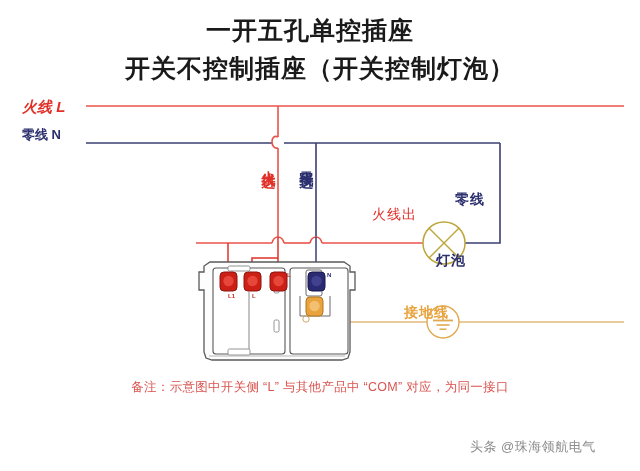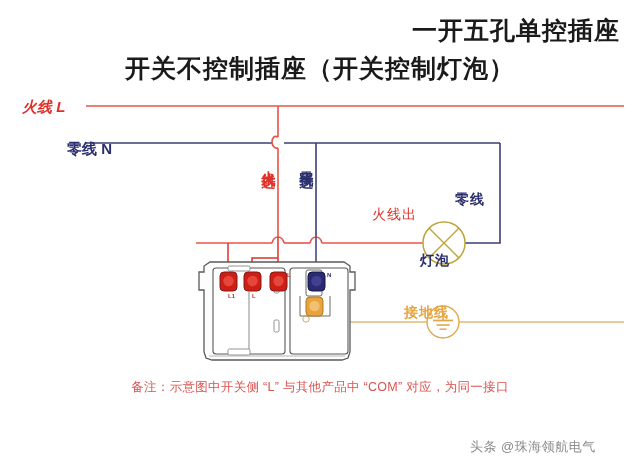--- a/index.html
+++ b/index.html
@@ -8,44 +8,44 @@
     font-family:"Liberation Sans","DejaVu Sans",sans-serif;
     background:#fff;
   }
   #stage{position:absolute;left:0;top:0;width:640px;height:471px;}
   #svgroot{position:absolute;left:0;top:0;width:640px;height:471px;}
 
   .txt{position:absolute;white-space:nowrap;line-height:1;}
 
   
   #title1{
-    left:0;top:18px;width:620px;text-align:right;
+    left:0;top:18px;width:620px;text-align:center;
     font-size:25px;font-weight:bold;color:#1a1a1a;letter-spacing:1px;
   }
   #title2{
     left:0;top:56px;width:640px;text-align:center;
     font-size:25px;font-weight:bold;color:#1a1a1a;letter-spacing:1px;
   }
 
   
   #lbl-live-l{left:22px;top:99px;font-size:15px;font-weight:bold;color:#e03028;font-style:italic;}
-  #lbl-neutral-n{left:22px;top:141px;font-size:15px;font-weight:bold;color:#2b2f6e;margin-left:45px;}
+  #lbl-neutral-n{left:22px;top:128px;font-size:13px;font-weight:bold;color:#2b2f6e;}
 
   
   .vert{
     writing-mode:vertical-rl;text-orientation:upright;
     font-size:14px;font-weight:bold;letter-spacing:2px;line-height:1;
   }
   #lbl-live-in{left:262px;top:160px;color:#e03028;}
   #lbl-neutral-in{left:300px;top:160px;color:#2b2f6e;}
 
   
   #lbl-live-out{left:372px;top:207px;font-size:14px;font-weight:normal;color:#e03028;letter-spacing:1px;}
   #lbl-neutral-right{left:455px;top:192px;font-size:14px;font-weight:bold;color:#2b2f6e;letter-spacing:1px;text-align:right;}
-  #lbl-lamp{left:420px;top:253px;font-size:14px;font-weight:bold;color:#2b2f6e;letter-spacing:1px;}
+  #lbl-lamp{left:436px;top:253px;font-size:14px;font-weight:bold;color:#2b2f6e;letter-spacing:1px;}
   #lbl-ground{left:358px;top:305px;font-size:14px;font-weight:bold;color:#e8a33d;letter-spacing:1px;margin-left:46px;}
 
   
   .termlbl{position:absolute;font-size:6px;font-weight:bold;line-height:1;}
   #t-l1{left:228px;top:293px;color:#c02a20;}
   #t-l{left:252px;top:293px;color:#c02a20;}
   #t-sl{left:287px;top:272px;color:#c02a20;}
   #t-sn{left:327px;top:272px;color:#2b2f6e;}
 
   

